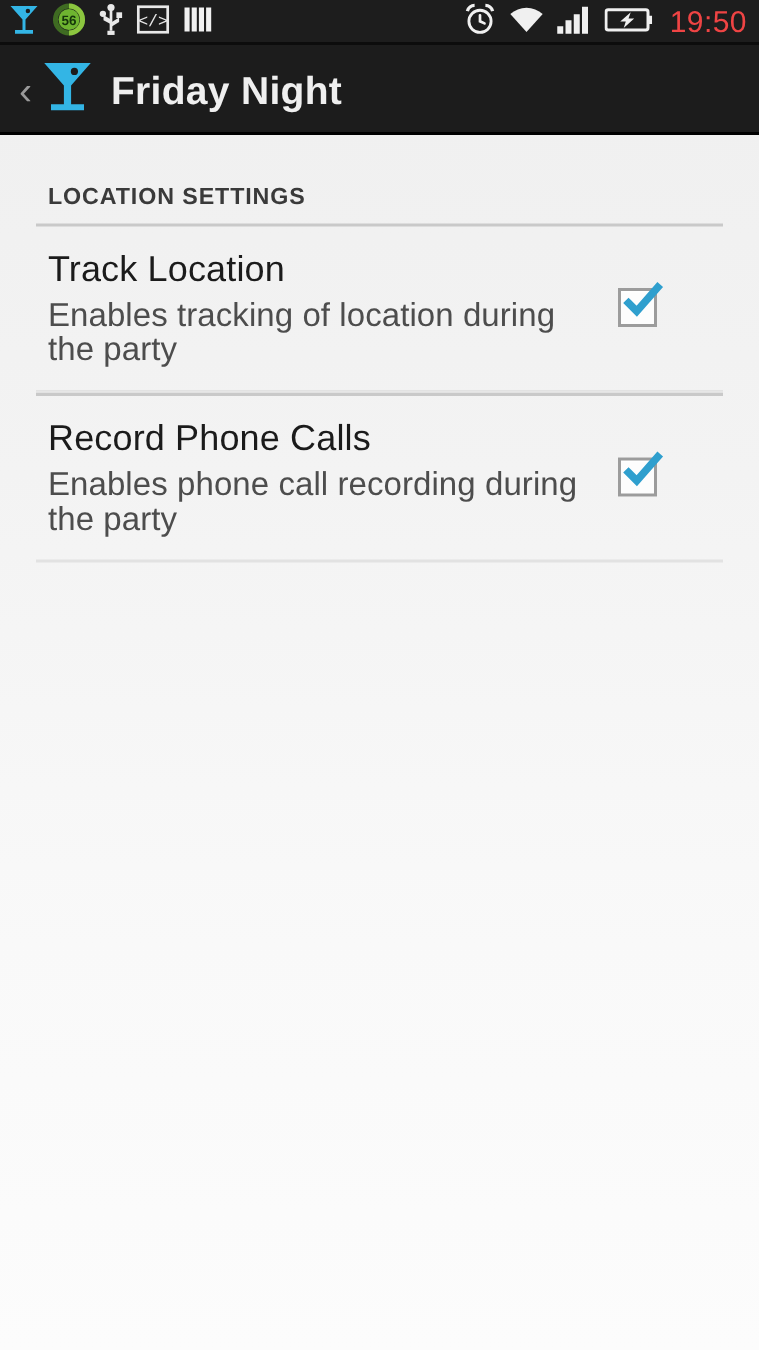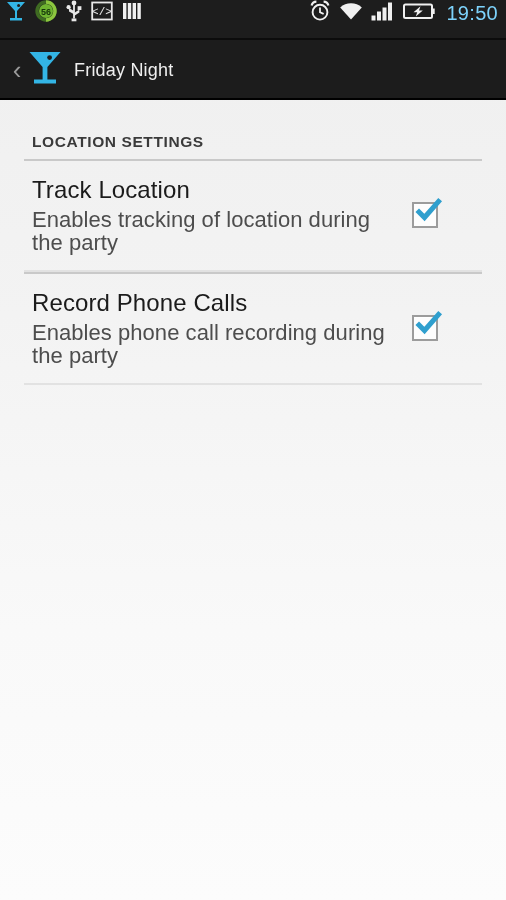--- a/index.html
+++ b/index.html
@@ -11,34 +11,34 @@
   }
   #app{
     position:relative;
     width:506px; height:900px;
     overflow:hidden;
     background:linear-gradient(to bottom,#efefef 0%,#f3f3f3 35%,#f9f9f9 70%,#fcfcfc 100%);
   }
 
   
   .statusbar{
-    height:40px; width:100%;
+    height:30px; width:100%;
     background:#1d1d1d;
-    display:flex; align-items:flex-start;
+    display:flex; align-items:center;
     padding:0 8px 0 6px;
     position:relative;
   }
   .statusbar::after{
     content:""; position:absolute; left:0; right:0; bottom:0;
     height:2px; background:#0c0c0c;
   }
   .sb-left{ display:flex; align-items:center; gap:9px; }
   .sb-right{ margin-left:auto; display:flex; align-items:center; gap:8px; }
   .sb-clock{
-    color:#7dd3fc; font-size:20px; letter-spacing:0.3px;
+    color:#ef4444; font-size:20px; letter-spacing:0.3px;
     margin-left:3px; font-weight:400;
   }
   .sb-icon{ display:block; }
 
   
   .actionbar{
     height:60px; width:100%;
     background:#1c1c1c;
     display:flex; align-items:center;
     position:relative;
@@ -48,21 +48,21 @@
     content:""; position:absolute; left:0; right:0; bottom:0;
     height:2px; background:#000;
   }
   .back-chevron{
     color:#9a9a9a; font-size:26px; line-height:1;
     width:18px; text-align:center; margin-right:2px;
     font-family:"Liberation Sans", sans-serif;
   }
   .app-icon{ display:block; margin-right:12px; }
   .app-title{
-    color:#efefef; font-size:18px; font-weight:400; letter-spacing:0.2px;
+    color:#efefef; font-size:26px; font-weight:700; letter-spacing:0.2px;
   }
 
   
   .list{ width:100%; padding-top:0;margin-top:11px; }
 
   .section-header{
     padding:22px 0 8px 32px;
   }
   .section-header .sh-text{
     font-size:15.5px; font-weight:bold; color:#3a3a3a;

